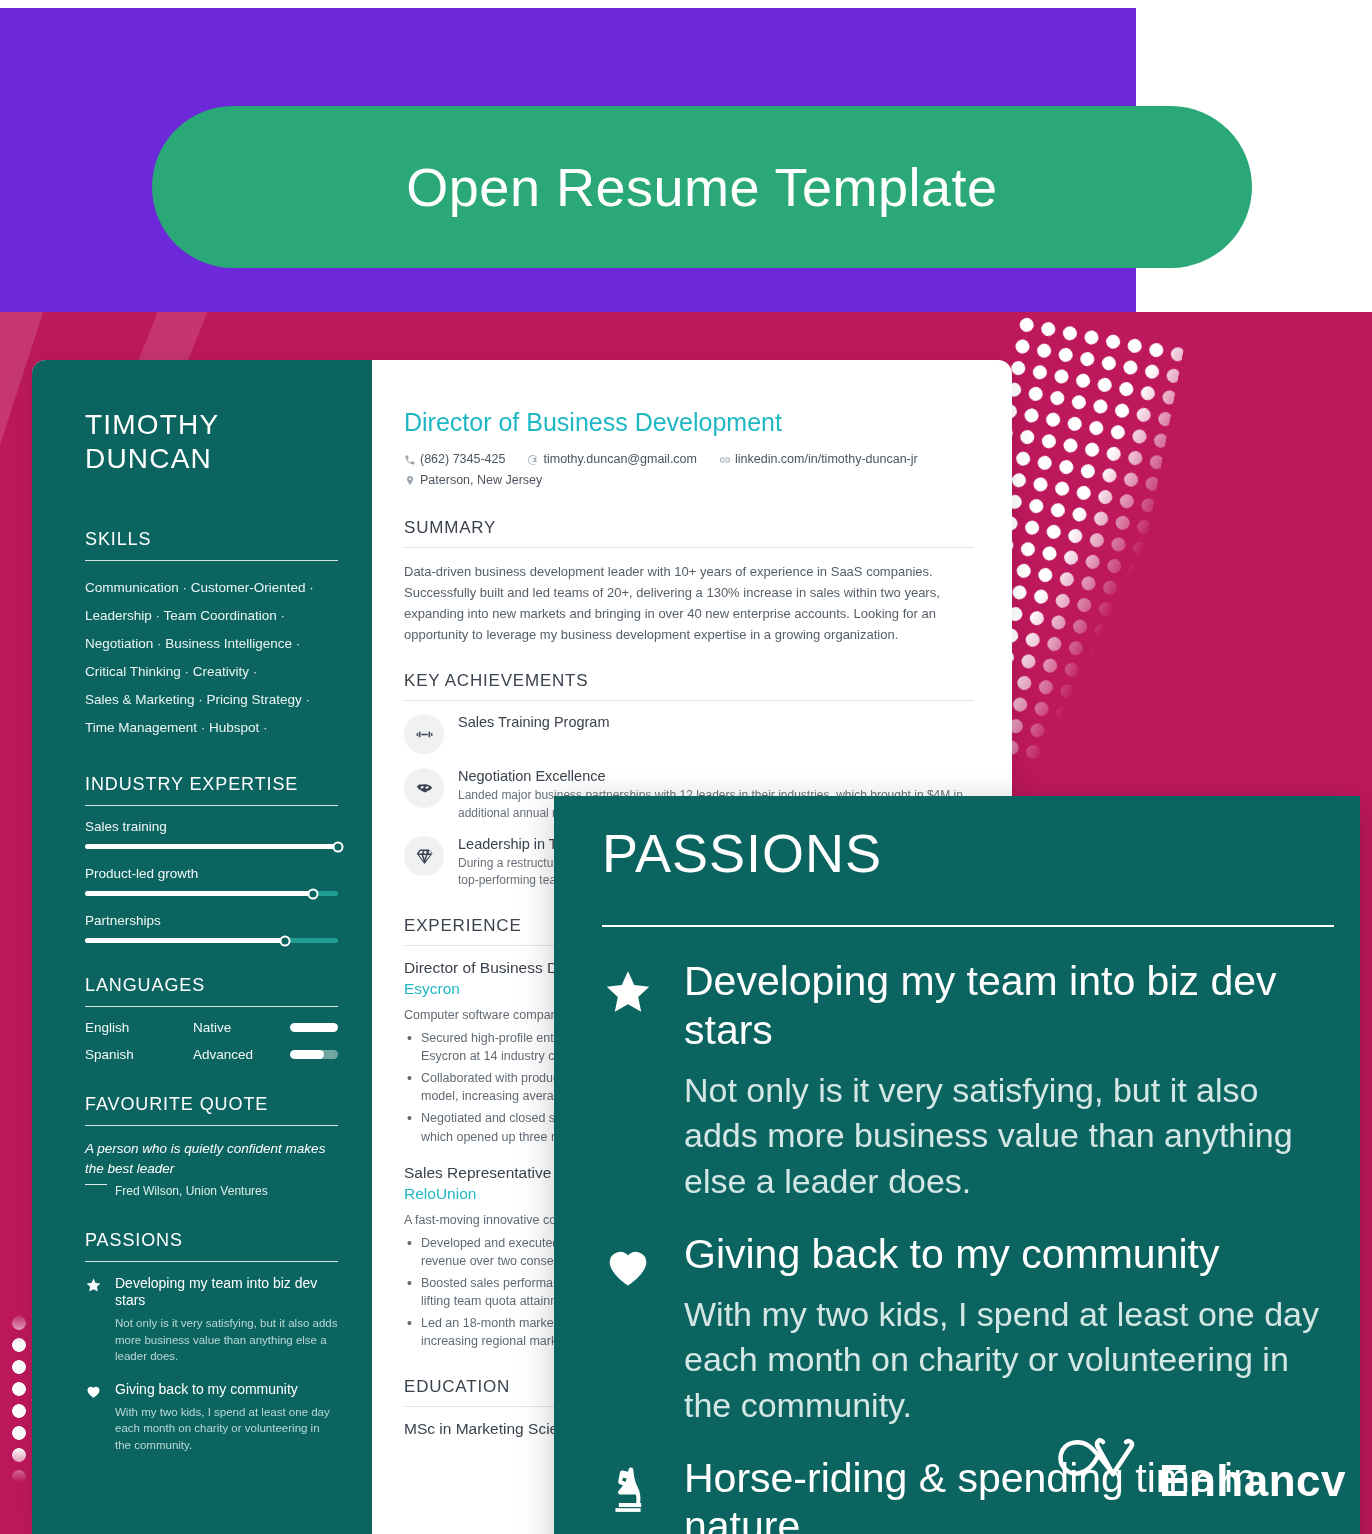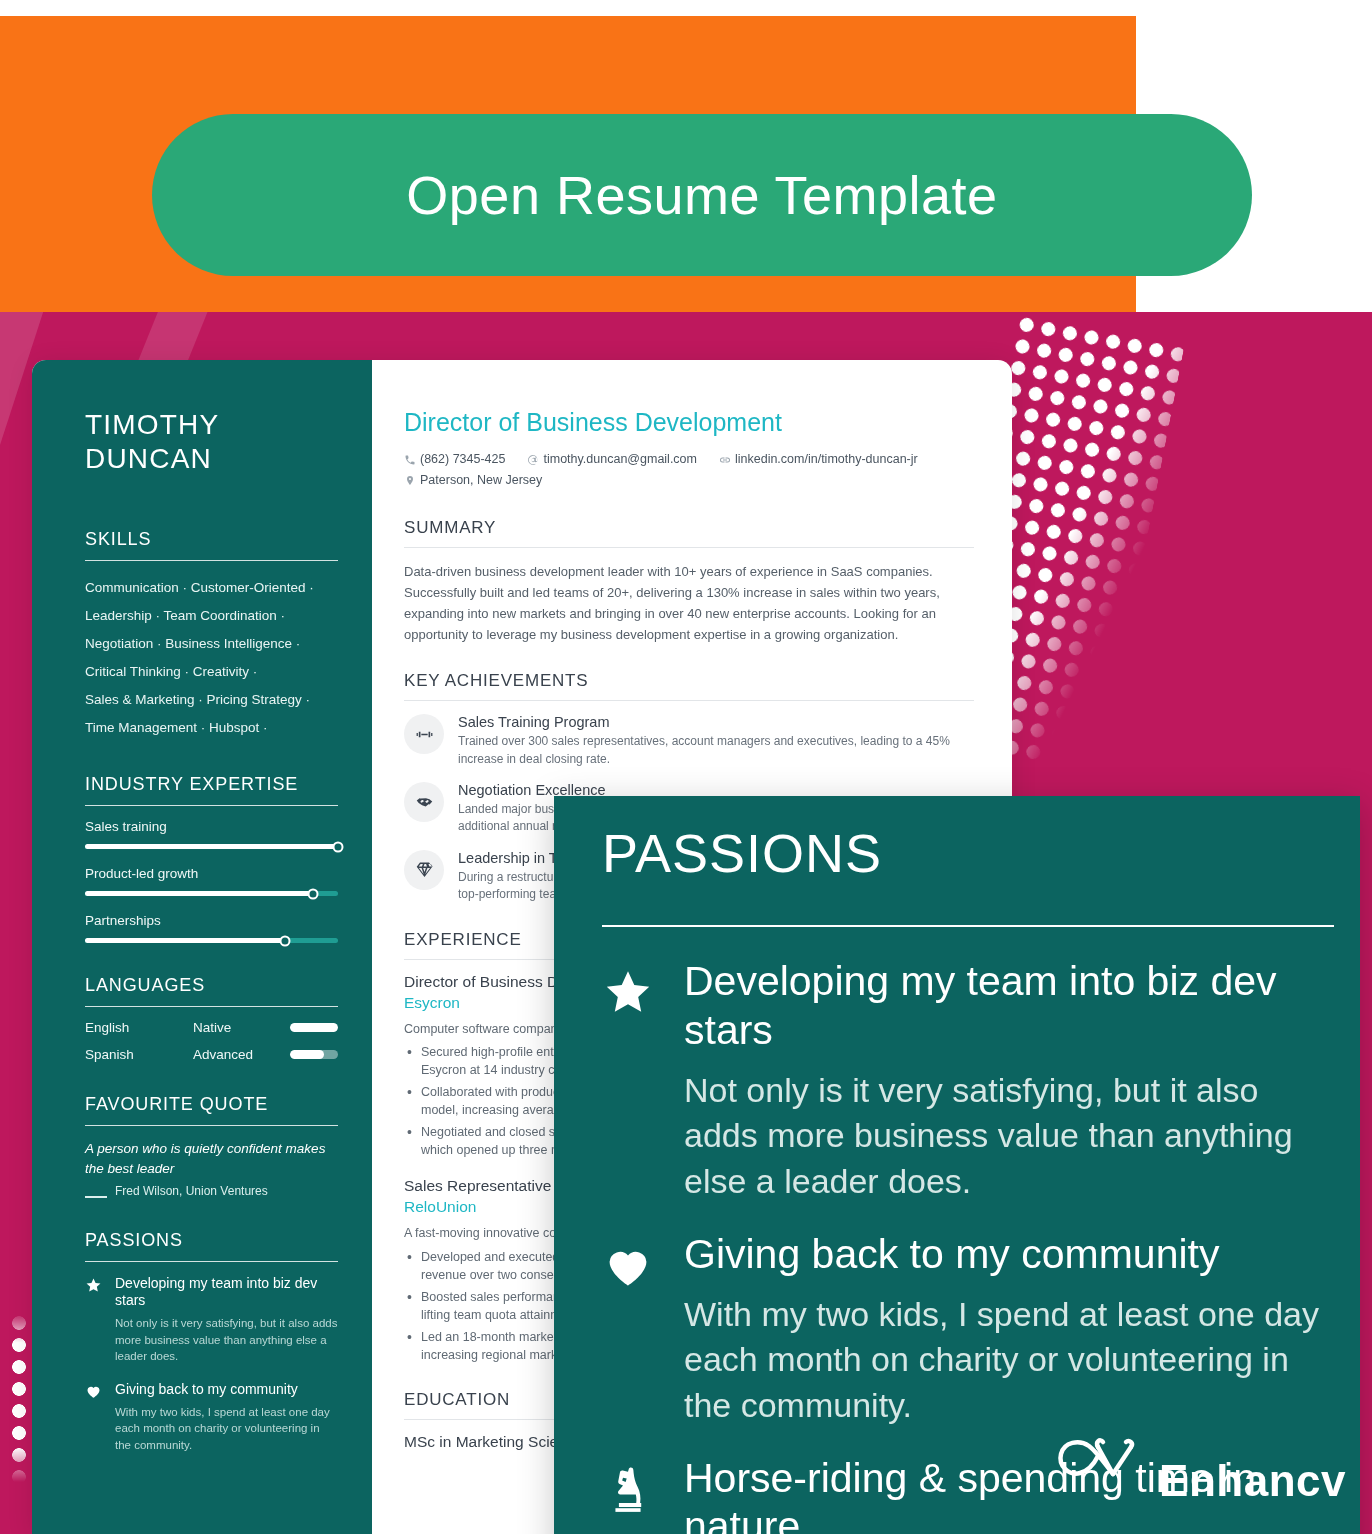--- a/index.html
+++ b/index.html
@@ -10,23 +10,23 @@
     background: #ffffff;
   }
   #page {
     position: relative;
     width: 1372px; height: 1534px;
     overflow: hidden;
   }
 
   
   .banner {
-    position: absolute; left: 0; top: 16px;
+    position: absolute; left: 0; top: 8px;
     width: 1136px; height: 312px;
-    background: #f97316;
+    background: #6d28d9;
   }
   .cta-btn {
     position: absolute; left: 152px; top: 98px;
     width: 1100px; height: 162px;
     background: #2aa877;
     border-radius: 81px;
     display: flex; align-items: center; justify-content: center;
     color: #ffffff;
     font-size: 54px;
     font-weight: 400;
@@ -159,21 +159,21 @@
   .lang-bar i {
     position: absolute; left:0; top:0; height: 100%;
     background: #ffffff; border-radius: 5px;
   }
   .quote-text {
     font-size: 13.5px; font-style: italic; line-height: 1.42;
     color: #ffffff;
   }
   .quote-author {
     font-size: 12px; color: #dcefed; margin-top: 6px;
-    display: flex; align-items: flex-end; gap: 8px;
+    display: flex; align-items: flex-start; gap: 8px;
   }
   .quote-dash { display:inline-block; width: 22px; height: 1.5px; background:#dcefed; }
   .passion-row { display: flex; gap: 10px; margin-bottom: 16px; }
   .passion-ico { width: 20px; flex: 0 0 20px; padding-top: 2px; }
   .passion-ico svg { width: 17px; height: 17px; fill: #ffffff; display:block; }
   .passion-title { font-size: 14px; line-height: 1.27; color: #ffffff; }
   .passion-desc {
     font-size: 11.5px; line-height: 1.44; color: #b9d8d5; margin-top: 5px;
   }
 
@@ -421,21 +421,20 @@
           <div class="main-rule"></div>
 
           <div class="ach-row">
             <span class="ach-ico">
               <svg viewBox="0 0 24 24">
                   <path d="M2 10h1.6v4H2zm2.8-1.6h2.1v7.2H4.8zM8 11h8v2H8zm9.1-2.6h2.1v7.2h-2.1zM20.4 10H22v4h-1.6z"></path>
                 </svg>
             </span>
             <div>
               <div class="ach-name">Sales Training Program</div>
-              <div class="ach-desc">Trained over 300 sales representatives, account managers and executives, leading to a 45% increase in deal closing rate.</div>
             </div>
           </div>
 
           <div class="ach-row">
             <span class="ach-ico">
               <svg viewBox="0 0 24 24">
                   <path d="M2.2 9.4l3.6-2.8 4.1 1.2-2.6 2.3a1.3 1.3 0 0 0 1.6 2l2.7-2 5.4 4.1-3.5 2.7-4.5-1.3-4.3-2.9zM13.9 6.6l4.3 1.3 3.6 2.9-3.4 3.8-4.1-1.2 2.6-2.4a1.3 1.3 0 0 0-1.6-2l-2.7 2L7.2 7z"></path>
                 </svg>
             </span>
             <div>

